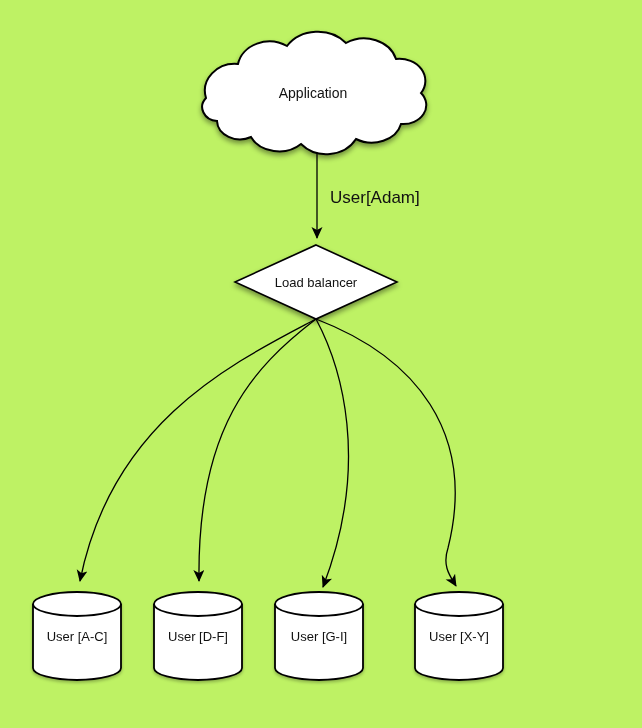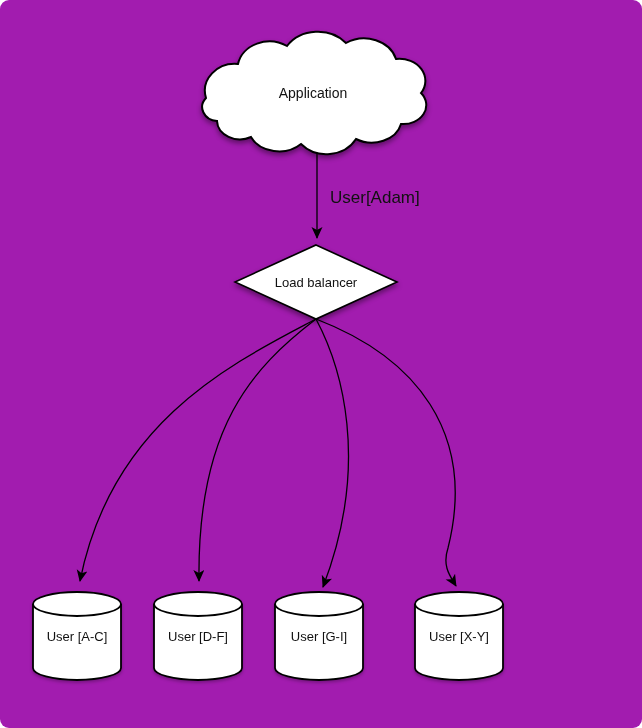--- a/index.html
+++ b/index.html
@@ -3,24 +3,23 @@
 <meta charset="utf-8">
 <style>
   html, body {
     margin: 0;
     padding: 0;
     background: #ffffff;
   }
   .canvas-wrap {
     width: 642px;
     height: 728px;
-    background: #a21caf;
+    background: #bef264;
     position: relative;
     overflow: hidden;
-    border-radius: 9px;
   }
   svg {
     display: block;
   }
   .shape {
     fill: #ffffff;
     stroke: #000000;
   }
   .cloud-shape   { stroke-width: 2; }
   .diamond-shape { stroke-width: 1.6; }

